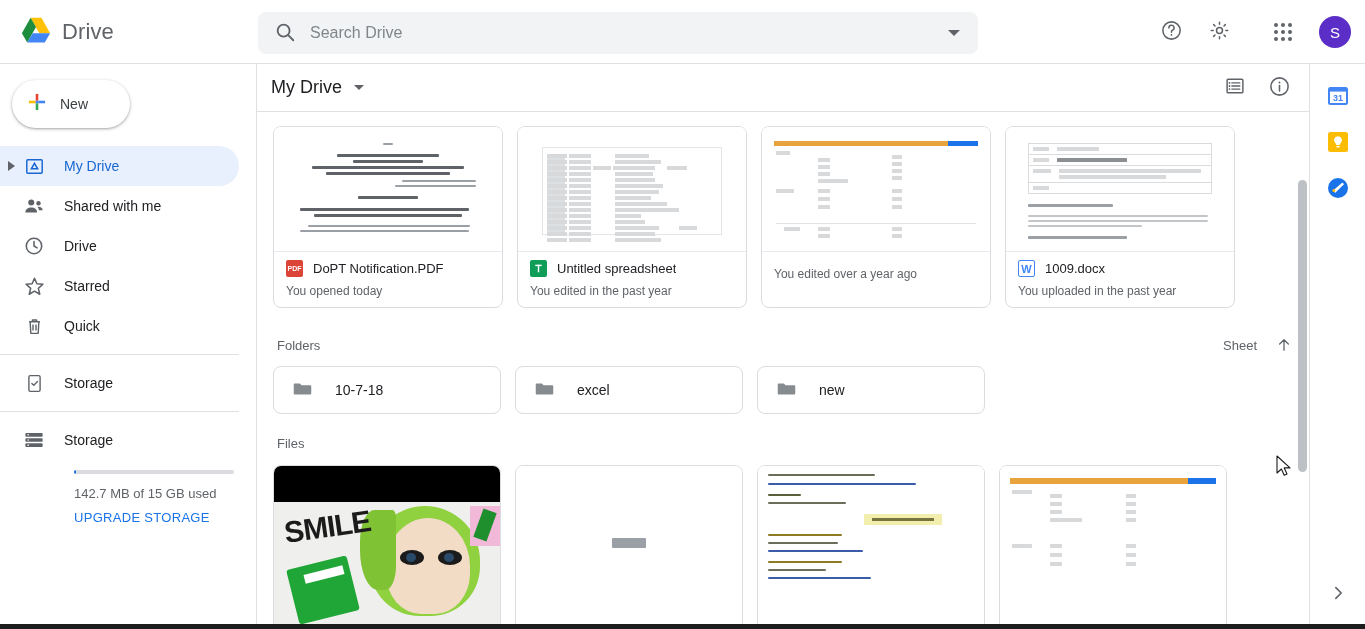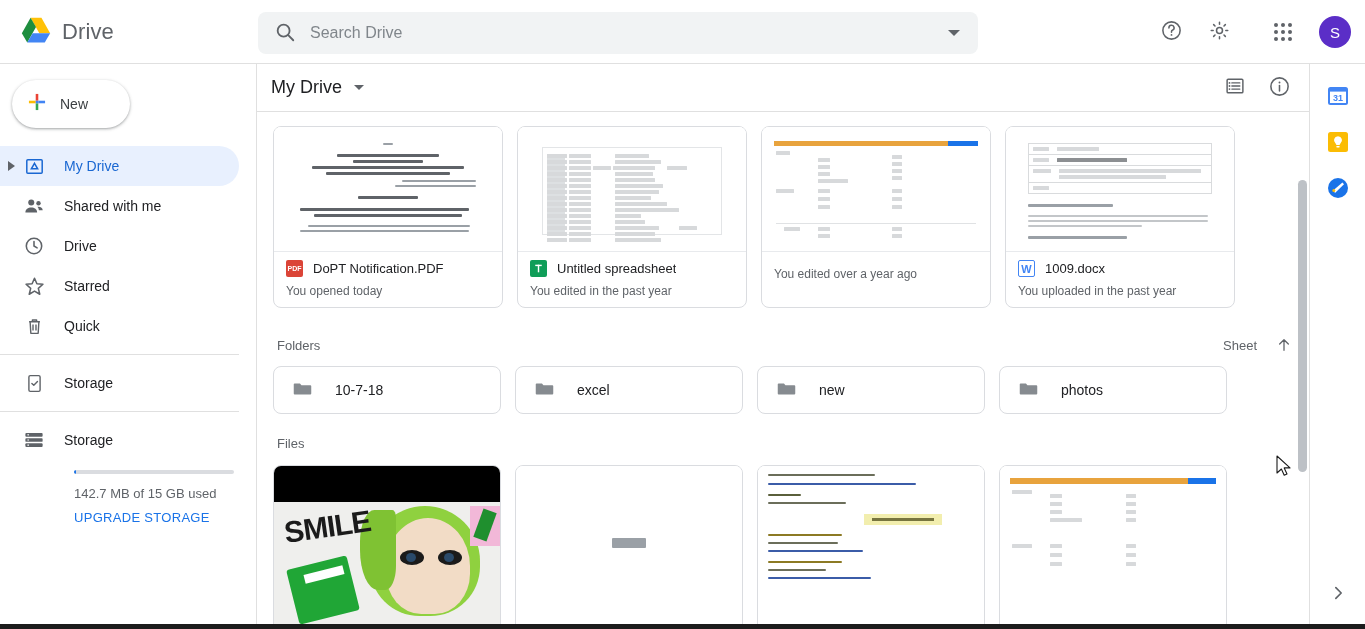--- a/index.html
+++ b/index.html
@@ -661,28 +661,20 @@
           </span>
           <span class="folder-name">excel</span>
         </div>
         <div class="folder">
           <span>
             <svg viewBox="0 0 24 24" width="21" height="21" fill="#868b90">
                 <path d="M3 6.2h6.1l1.7 2.1H21c.6 0 1 .4 1 1v8.5c0 .6-.4 1-1 1H3c-.6 0-1-.4-1-1V7.2c0-.6.4-1 1-1z"></path>
               </svg>
           </span>
           <span class="folder-name">new</span>
-        </div>
-        <div class="folder">
-          <span>
-            <svg viewBox="0 0 24 24" width="21" height="21" fill="#868b90">
-                <path d="M3 6.2h6.1l1.7 2.1H21c.6 0 1 .4 1 1v8.5c0 .6-.4 1-1 1H3c-.6 0-1-.4-1-1V7.2c0-.6.4-1 1-1z"></path>
-              </svg>
-          </span>
-          <span class="folder-name">photos</span>
         </div>
       </div>
 
       <div class="section-title" style="margin-top:22px">Files</div>
       <div class="files">
 
         <div class="fcard">
           <div class="fthumb">
             <div style="position:absolute;left:0;right:0;top:0;height:36px;background:#000"></div>
             <div style="position:absolute;left:0;right:0;top:36px;bottom:0;background:#efefed"></div>

